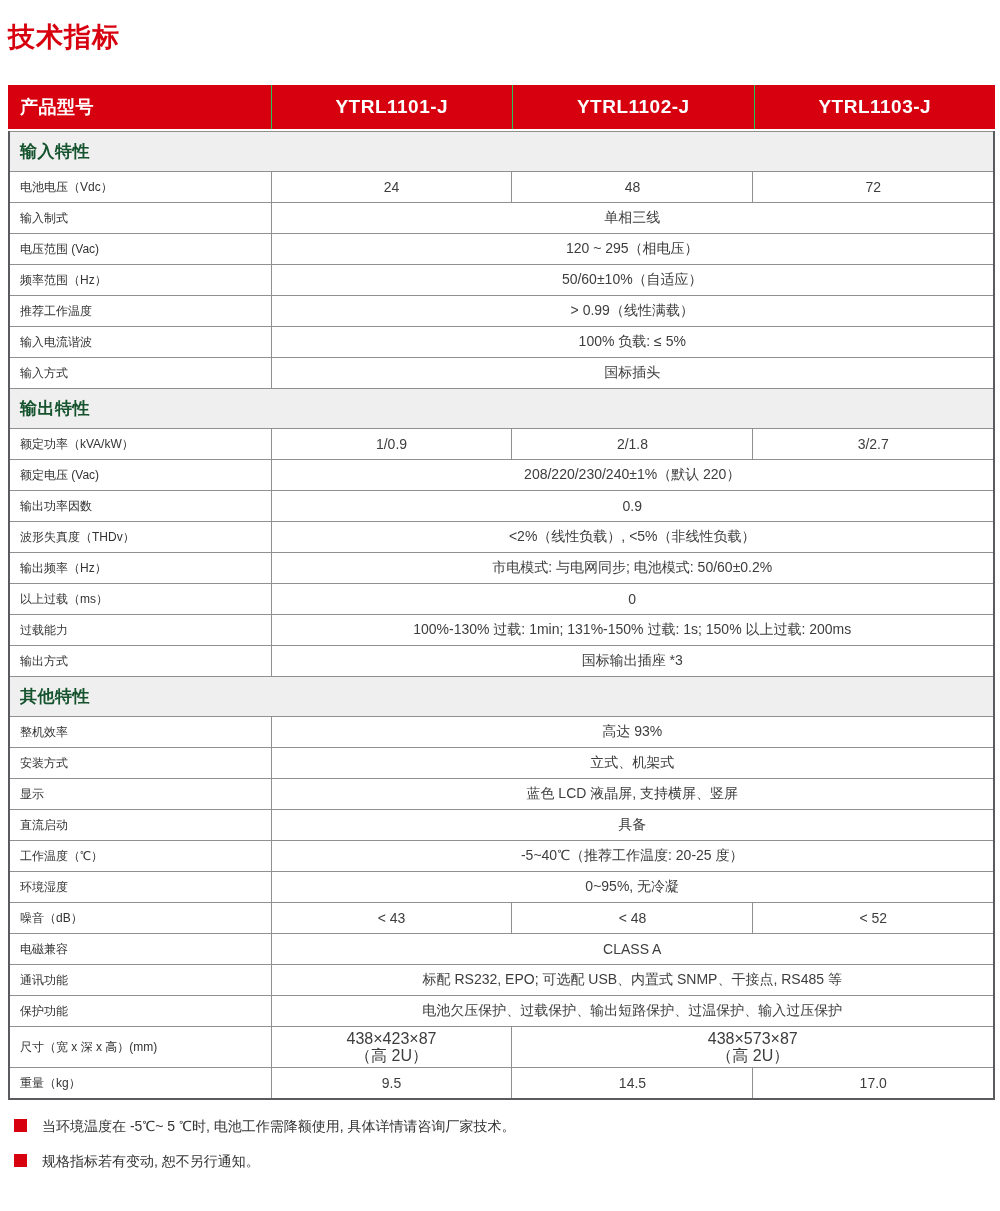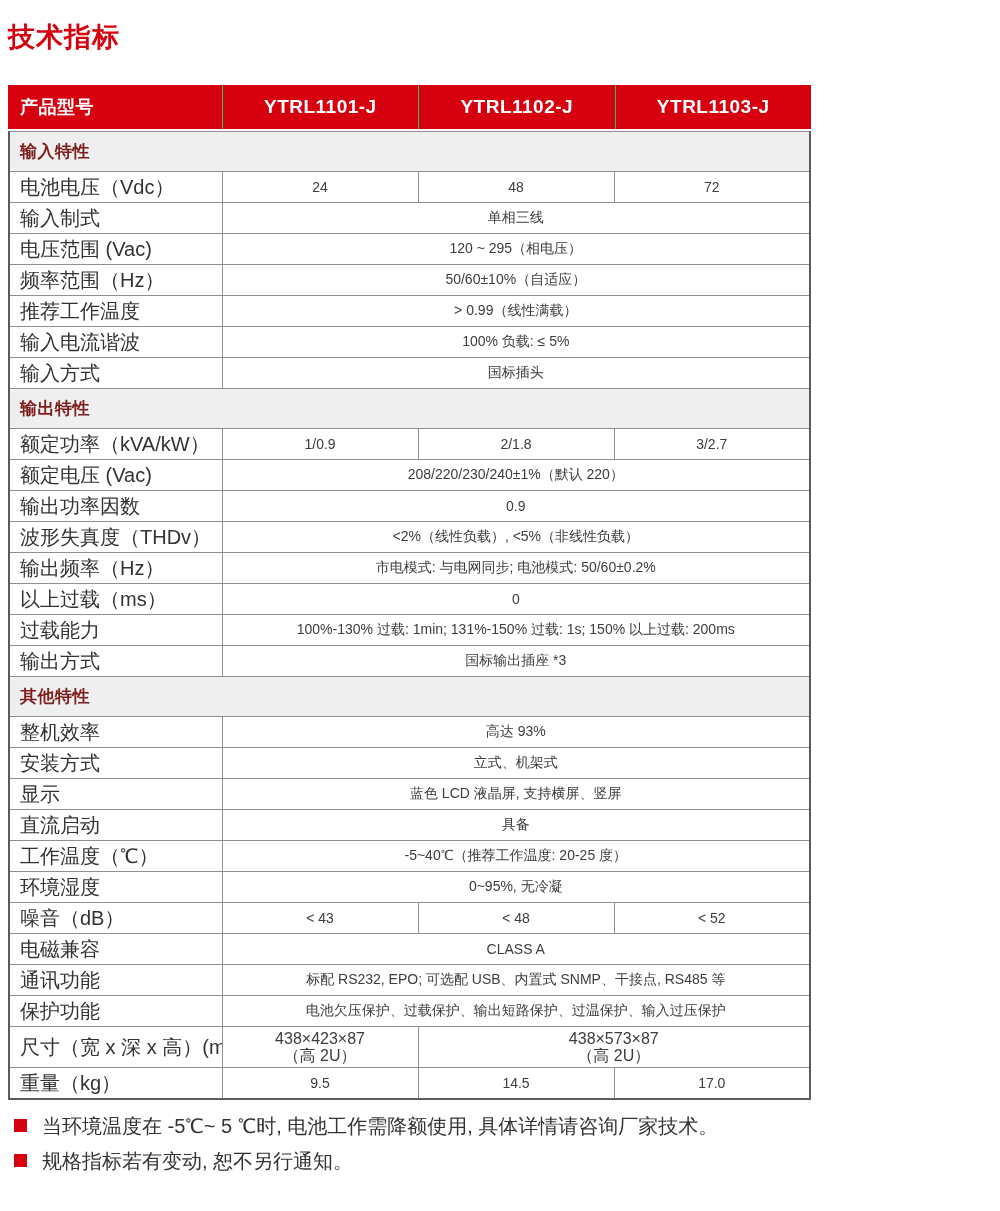--- a/index.html
+++ b/index.html
@@ -18,21 +18,21 @@
     padding: 22px 0 0 8px;
   }
   .page-title {
     color: #d7000f;
     font-size: 27px;
     line-height: 30px;
     font-weight: bold;
     margin: 0 0 33px 0;
     letter-spacing: 1px;
   }
-  .table-wrap { width: 803px; }
+  .table-wrap { width: 987px; }
 
   
   .hdr { display: flex; height: 44px; width: 100%; }
   .hdr-cell {
     background: #d7000f;
     color: #ffffff;
     font-weight: bold;
     font-size: 19px;
     display: flex;
     align-items: center;
@@ -63,43 +63,43 @@
     text-align: center;
     height: 30px;
     padding: 0 4px;
     box-sizing: content-box;
     overflow: hidden;
     white-space: nowrap;
   }
   table.spec td.lbl {
     text-align: left;
     padding-left: 10px;
-    font-size: 20px;
+    font-size: 12px;
     color: #333333;
   }
   table.spec td.section {
     background: #efefef;
-    color: #7f1d1d;
+    color: #14532d;
     font-weight: bold;
     font-size: 17px;
     text-align: left;
     padding-left: 10px;
     height: 39px;
     letter-spacing: 0.5px;
   }
   table.spec td.two-line { height: 38px; padding-top: 1px; padding-bottom: 1px; }
   .dim-line { line-height: 17px; font-size: 16px; }
 
   
   .notes { margin-top: 16px; padding-left: 6px; }
   .note {
     display: flex;
     align-items: flex-start;
     margin-bottom: 15px;
-    font-size: 20px;
+    font-size: 14px;
     color: #333333;
     line-height: 20px;
   }
   .note .sq {
     width: 13px;
     height: 13px;
     background: #d7000f;
     margin: 3px 15px 0 0;
     flex: none;
     display: inline-block;

